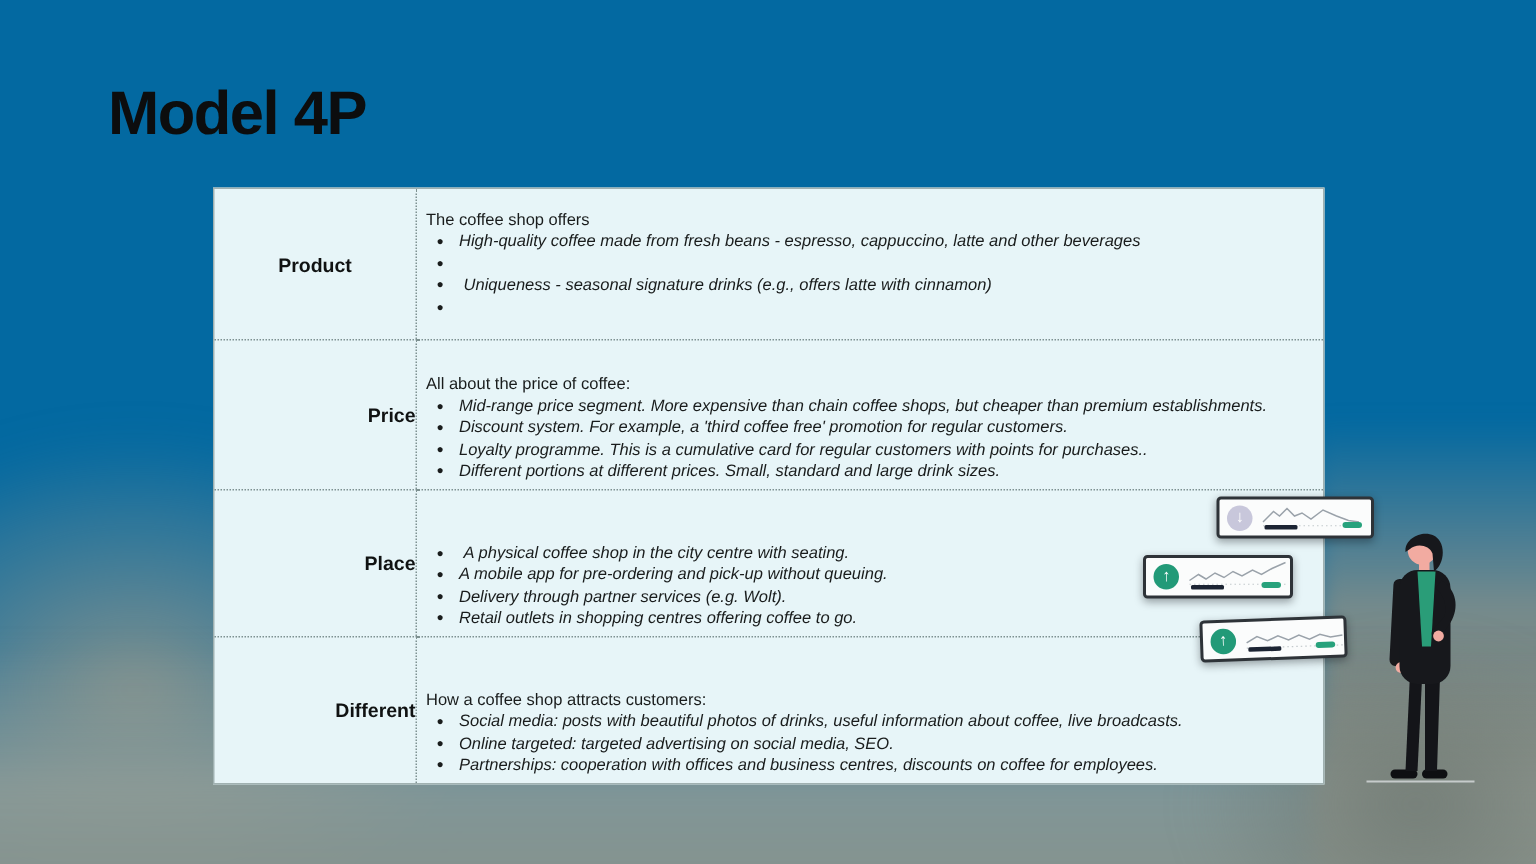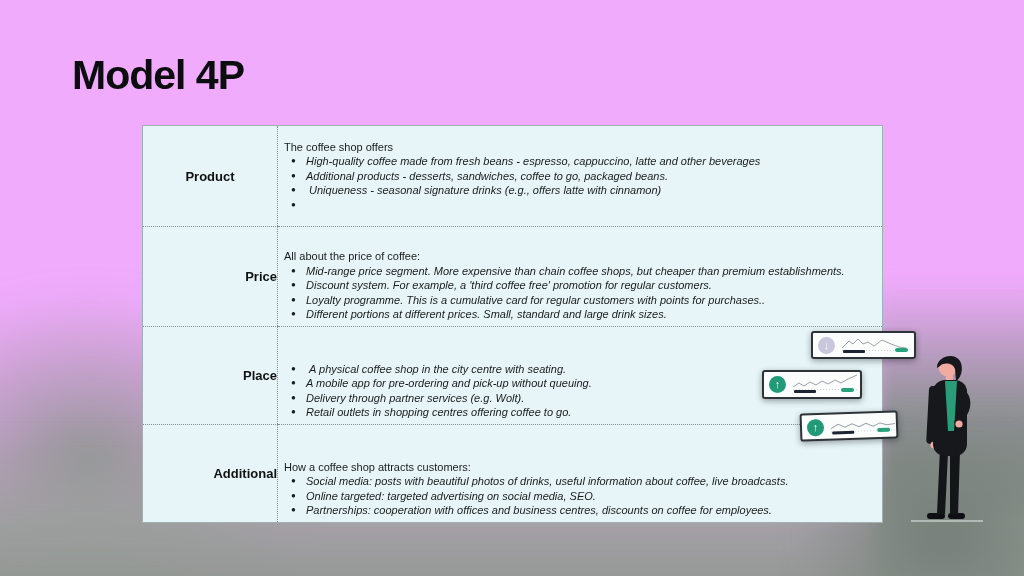--- a/index.html
+++ b/index.html
@@ -1,18 +1,18 @@
 <!DOCTYPE html>
 <html><head>
 <meta charset="utf-8">
 <style>
   html,body{margin:0;padding:0;background:#222;}
   .stage{
     position:relative;width:1024px;height:576px;overflow:hidden;
-    font-family:"Liberation Sans",sans-serif;background:#f0abfc;
+    font-family:"Liberation Sans",sans-serif;background:#0369a1;
   }
   
   .bg-layer{position:absolute;pointer-events:none;}
   .bg-left-cloud{
     left:-140px;top:290px;width:460px;height:340px;border-radius:50%;
     background:radial-gradient(closest-side,rgba(139,148,140,0.95),rgba(139,148,140,0));
     filter:blur(16px);
   }
   .bg-bottom{
     left:-30px;right:-30px;top:430px;height:190px;
@@ -92,21 +92,20 @@
       <div class="label-cell">Product</div>
       <div class="content-cell">
         <div class="cell-intro">The coffee shop offers</div>
         <ul class="bullet-list">
           <li class="bullet-item">
             <span class="bullet-dot">●</span>
             <span class="bullet-text">High-quality coffee made from fresh beans - espresso, cappuccino, latte and other beverages</span>
           </li>
           <li class="bullet-item">
             <span class="bullet-dot">●</span>
-            <span class="bullet-text">Additional products - desserts, sandwiches, coffee to go, packaged beans.</span>
           </li>
           <li class="bullet-item">
             <span class="bullet-dot">●</span>
             <span class="bullet-text"> Uniqueness - seasonal signature drinks (e.g., offers latte with cinnamon)</span>
           </li>
           <li class="bullet-item">
             <span class="bullet-dot">●</span>
           </li>
         </ul>
       </div>
@@ -146,21 +145,21 @@
           <li class="bullet-item">
             <span class="bullet-dot">●</span>
             <span class="bullet-text">Delivery through partner services (e.g. Wolt).</span>
           </li>
           <li class="bullet-item">
             <span class="bullet-dot">●</span>
             <span class="bullet-text">Retail outlets in shopping centres offering coffee to go.</span>
           </li>
         </ul>
       </div>
-      <div class="label-cell row-sep">Additional</div>
+      <div class="label-cell row-sep">Different</div>
       <div class="content-cell row-sep">
         <div class="cell-intro">How a coffee shop attracts customers:</div>
         <ul class="bullet-list">
           <li class="bullet-item">
             <span class="bullet-dot">●</span>
             <span class="bullet-text">Social media: posts with beautiful photos of drinks, useful information about coffee, live broadcasts.</span>
           </li>
           <li class="bullet-item">
             <span class="bullet-dot">●</span>
             <span class="bullet-text">Online targeted: targeted advertising on social media, SEO.</span>

